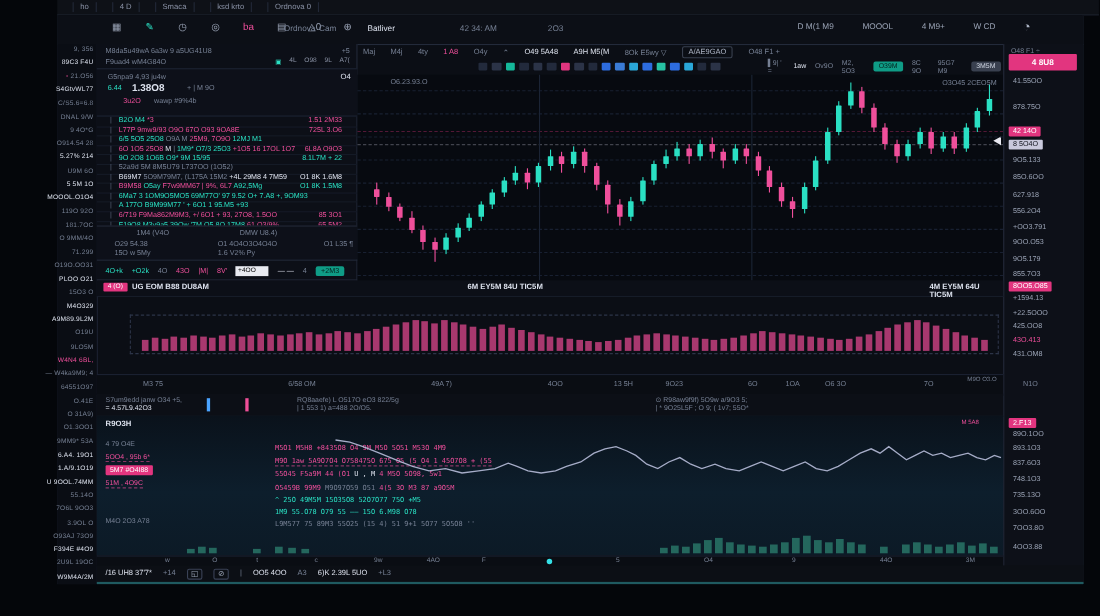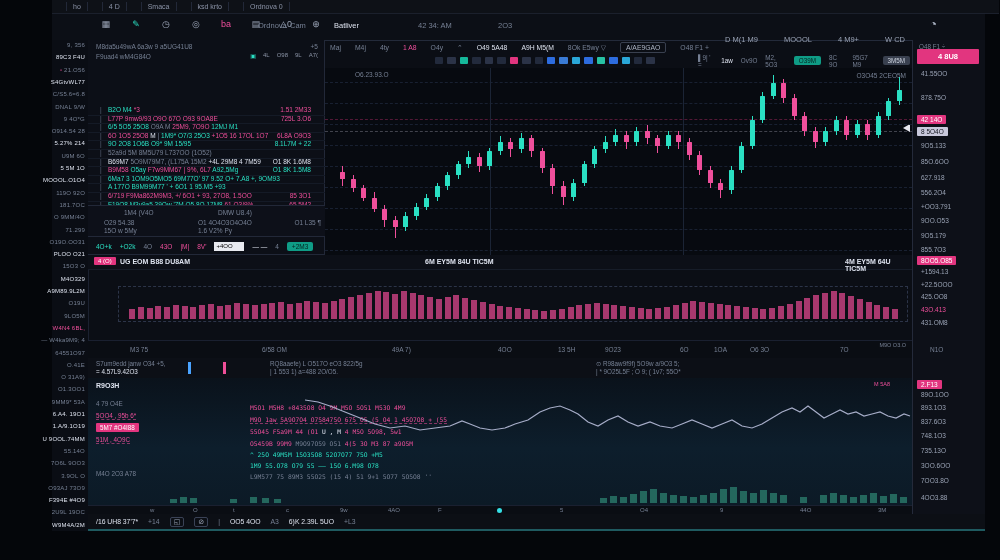--- a/index.html
+++ b/index.html
@@ -88,21 +88,21 @@
         <div class="tbicon" style="color: rgb(239, 79, 155);">ba</div>
         <div class="tbicon" style="color: rgb(153, 162, 180);">▤</div>
         <div class="tbicon" style="color: rgb(153, 162, 180);">△0</div>
         <div class="tbicon" style="color: rgb(153, 162, 180);">⊕</div>
       </div>
     <div class="tbtxt d" style="left:206px">Ordnova</div>
     <div class="tbtxt d" style="left:238px">Cam</div>
     <div class="tbtxt w" style="left:282px">Batliver</div>
     <div class="tbtxt d" style="left:366px">42 34: AM</div>
     <div class="tbtxt d" style="left:446px">2O3</div>
-    <div id="tb-right" style="position:absolute;right:80px;top:21px;display:flex;gap:26px;font-size:7.5px;color:#9aa3b5;">
+    <div id="tb-right" style="position:absolute;right:80px;top:5px;display:flex;gap:26px;font-size:7.5px;color:#9aa3b5;">
         <div>D M(1 M9</div>
         <div>MOOOL</div>
         <div>4 M9+</div>
         <div>W CD</div>
       </div>
     <div style="position:absolute;right:48px;top:3px;font-size:12px;color:#aeb6c6;">◔</div>
   </div>
 
   <div id="sidebar" class="abs">
       <div class="sbi d" style="top: 2px;">9, 356</div>
@@ -151,20 +151,29 @@
     <div style="position:absolute;left:8px;top:3px;font-size:6.5px;" class="d">M8da5u49wA   6a3w   9 a5UG41U8</div>
     <div style="position:absolute;right:6px;top:3px;font-size:6.5px;" class="d">+5</div>
     <div style="position:absolute;left:8px;top:13px;font-size:6.5px;" class="d">F9uad4 wM4G84O</div>
     <div id="ph-icons" style="position:absolute;right:6px;top:12px;display:flex;gap:7px;font-size:6px;color:#8b93a6;">
         <div style="color: rgb(42, 224, 195);">▣</div>
         <div style="color: rgb(139, 147, 166);">4L</div>
         <div style="color: rgb(139, 147, 166);">O98</div>
         <div style="color: rgb(139, 147, 166);">9L</div>
         <div style="color: rgb(139, 147, 166);">A7(</div>
       </div>
+    <div style="position:absolute;left:0;top:22px;width:237px;height:42px;border-top:1px solid #1c2332;border-bottom:1px solid #1c2332;background:#0d1019;">
+      <div style="position:absolute;left:10px;top:4px;" class="d">G5npa9     4,93 ju4w</div>
+      <div style="position:absolute;right:6px;top:4px;font-size:7px;" class="w">O4</div>
+      <div style="position:absolute;left:10px;top:14px;" class="t">6.44</div>
+      <div style="position:absolute;left:32px;top:12px;font-size:9px;font-weight:bold;" class="w">1.38O8</div>
+      <div style="position:absolute;left:82px;top:14px;" class="d">+  |  M 9O</div>
+      <div style="position:absolute;left:24px;top:26px;" class="p">3u2O</div>
+      <div style="position:absolute;left:52px;top:26px;" class="d">wawp     #9%4b</div>
+    </div>
     <div id="prows">
         <div class="prow" style="top: 66px;">
           <div class="lead">|</div>
           <div class="txt"><span class="t">B2O M4</span><span class="p">   *3</span></div>
           <div class="val p">1.51 2M33</div>
         </div>
         <div class="prow" style="top: 74.6px;">
           <div class="lead">|</div>
           <div class="txt"><span class="p">L77P 9mw9/93  O9O 67O O93 9OA8E</span></div>
           <div class="val p">725L 3.O6</div>

